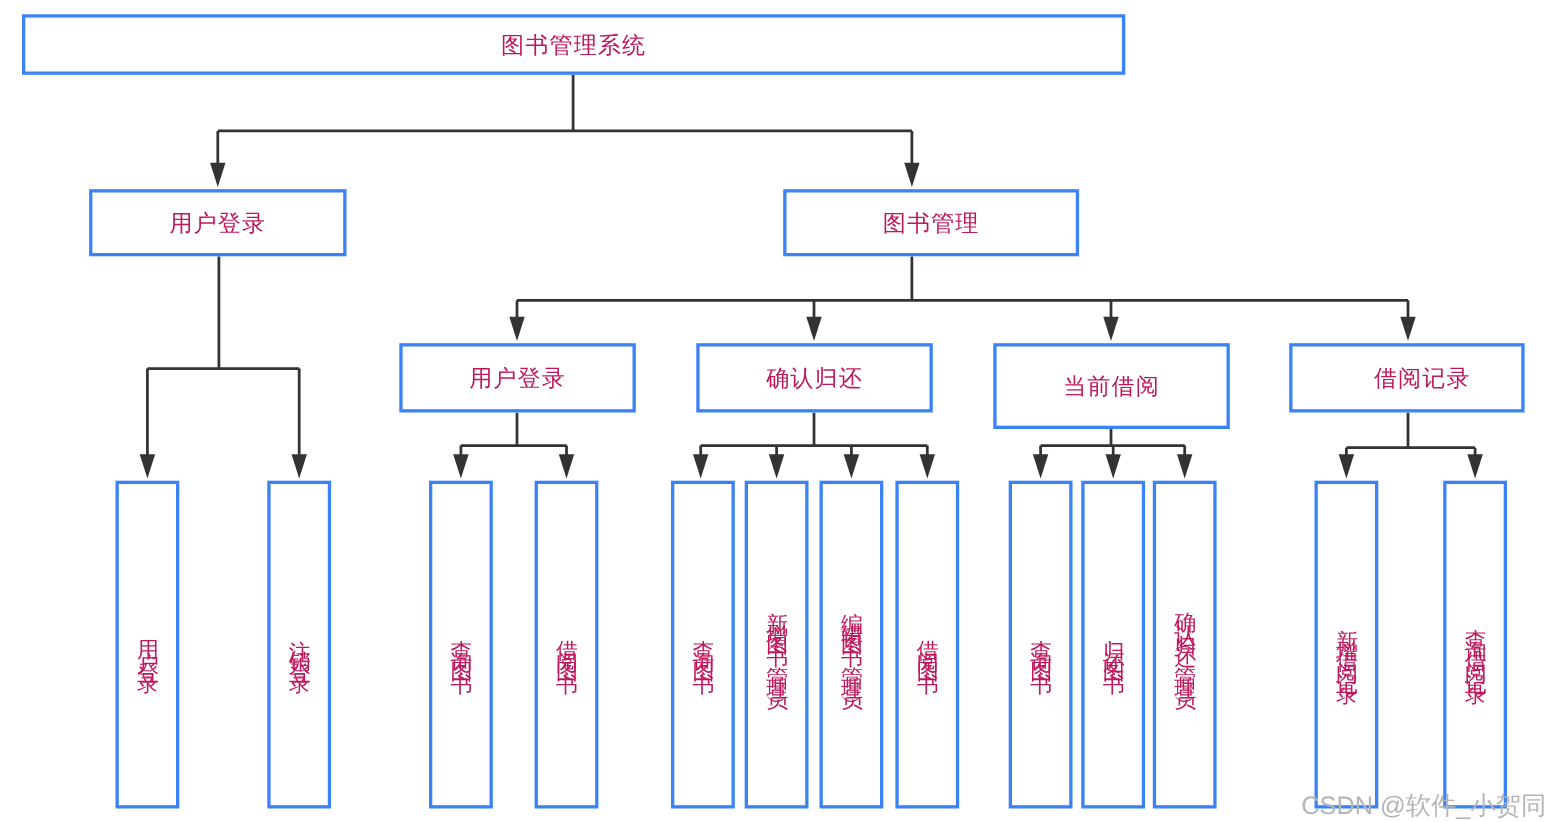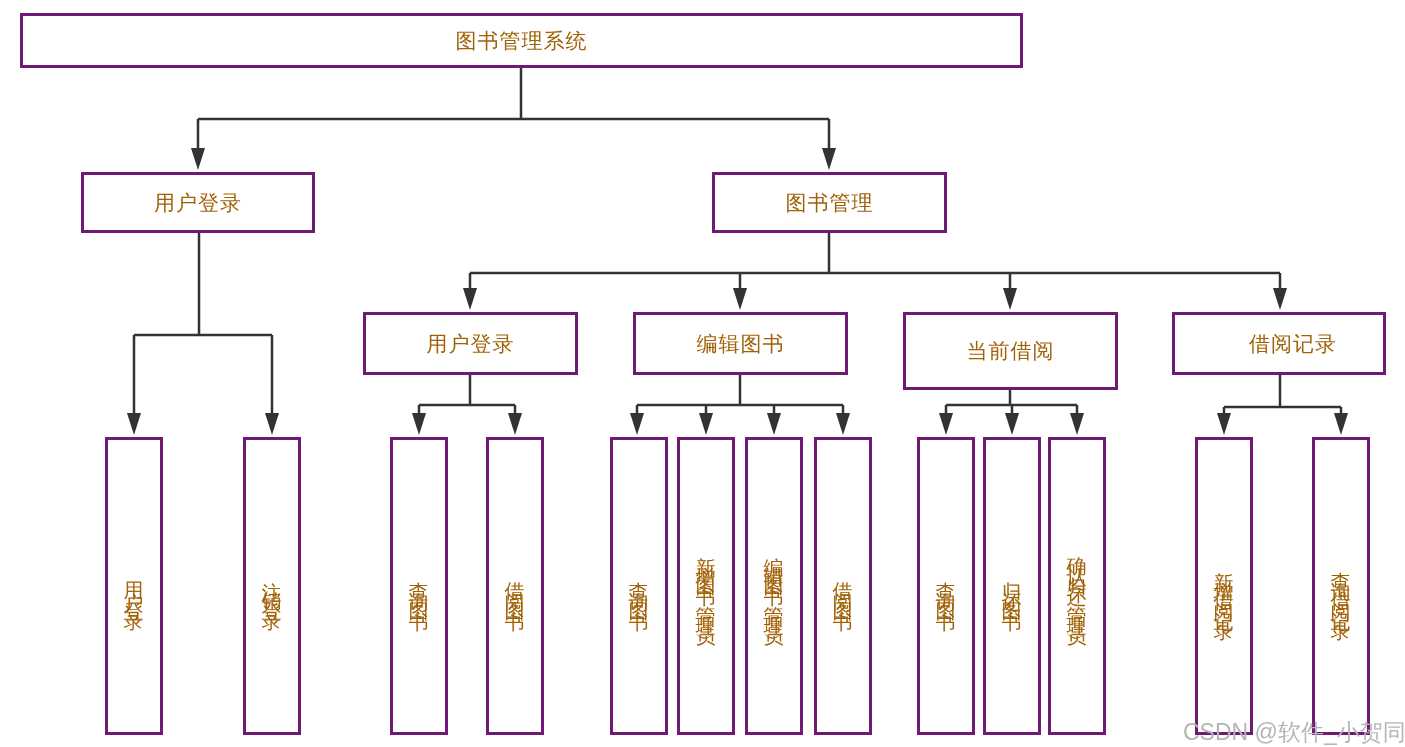--- a/index.html
+++ b/index.html
@@ -7,39 +7,39 @@
     position:relative;
     width:1405px;height:747px;
     background:#ffffff;
     font-family:"Liberation Sans","DejaVu Sans",sans-serif;
     overflow:hidden;
   }
   svg.connectors{position:absolute;left:0;top:0;z-index:1;}
   .node{
     position:absolute;
     box-sizing:border-box;
-    border:3px solid #701a75;
+    border:3px solid #3b82f6;
     background:#ffffff;
     display:flex;align-items:center;justify-content:center;
-    color:#a16207;
+    color:#be185d;
     z-index:2;
   }
   .node .lbl{font-size:21px;letter-spacing:1px;white-space:nowrap;}
   .node.vert .lbl{
     writing-mode:vertical-rl;
     font-size:20px;
     letter-spacing:10px;
     line-height:1;
     white-space:nowrap;
   }
   
   .n-root{left:20px;top:13px;width:1003px;height:55px;}
   
   .n-l2a{left:81px;top:172px;width:234px;height:61px;}
-  .n-l2b{left:712px;top:172px;width:235px;height:61px;}
+  .n-l2b{left:712px;top:172px;width:269px;height:61px;}
   
   .n-l3a{left:363px;top:312px;width:215px;height:63px;}
   .n-l3b{left:633px;top:312px;width:215px;height:63px;}
   .n-l3c{left:903px;top:312px;width:215px;height:78px;}
   .n-l3d{left:1172px;top:312px;width:214px;height:63px;padding-left:28px;}
   
   .vert{top:437px;width:58px;height:298px;}
   .v1{left:105px;}  .v2{left:243px;}
   .v3{left:390px;}  .v4{left:486px;}
   .v5{left:610px;}  .v6{left:677px;}
@@ -107,21 +107,21 @@
     <span class="lbl">用户登录</span>
   </div>
   <div class="node n-l2b">
     <span class="lbl">图书管理</span>
   </div>
 
   <div class="node n-l3a">
     <span class="lbl">用户登录</span>
   </div>
   <div class="node n-l3b">
-    <span class="lbl">编辑图书</span>
+    <span class="lbl">确认归还</span>
   </div>
   <div class="node n-l3c">
     <span class="lbl">当前借阅</span>
   </div>
   <div class="node n-l3d">
     <span class="lbl">借阅记录</span>
   </div>
 
   <div class="node vert v1">
     <span class="lbl">用户登录</span>

